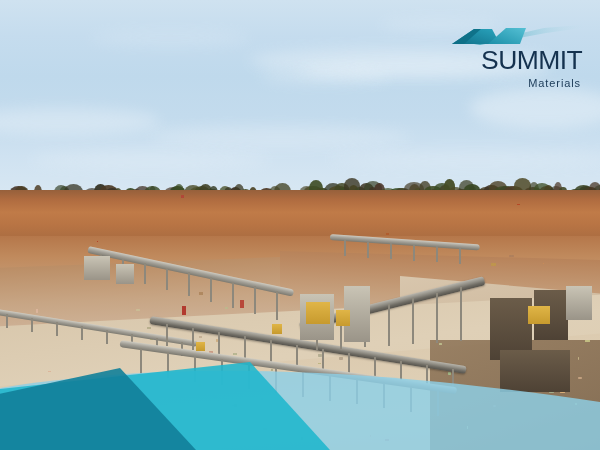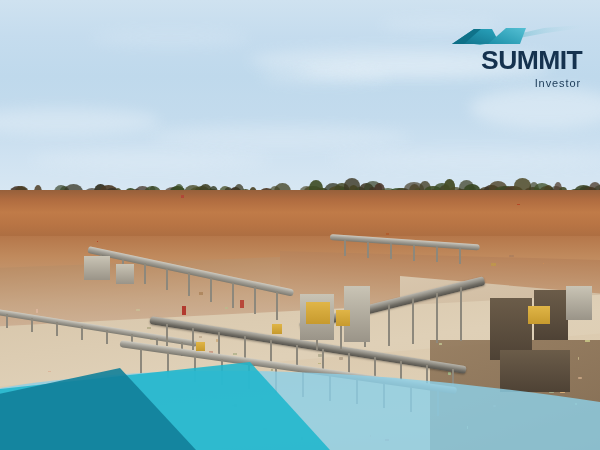--- a/index.html
+++ b/index.html
@@ -162,21 +162,21 @@
     font-size:12.5px; color:#4e7f94; letter-spacing:.1px;
     text-shadow:0 1px 1px rgba(255,255,255,.4);
   }
 
   .logo {
     position:absolute; right:18px; top:24px; z-index:40;
     width:148px; text-align:right;
   }
   .logo-mark { position:relative; height:22px; width:148px; }
   .logo-word {
-    font-size:26.5px; font-weight:bold; color:#15324f;
+    font-size:26.5px; font-weight:normal; color:#15324f;
     letter-spacing:-0.6px; line-height:1;
     margin-top:1px;
   }
   .logo-sub {
     font-size:11px; color:#1b3a57; letter-spacing:.9px;
     margin-top:3px; margin-right:1px;
   }
 </style>
 </head>
 <body>
@@ -959,16 +959,16 @@
             <stop offset="100%" stop-color="#55c0d4"></stop>
           </linearGradient>
         </defs>
         <path d="M40,20 L110,4 L148,1 L148,4 L112,9 L46,21 Z" fill="url(#tail)"></path>
         <path d="M18,20 L40,5 L58,5 L66,20 Z" fill="url(#pk1)"></path>
         <path d="M54,20 L72,4 L92,4 L86,20 Z" fill="url(#pk2)"></path>
         <path d="M18,20 L40,5 L47,5 L30,20 Z" fill="#0d6f86" opacity="0.9"></path>
       </svg>
     </div>
     <div class="logo-word">SUMMIT</div>
-    <div class="logo-sub">Investor</div>
+    <div class="logo-sub">Materials</div>
   </div>
 
 </div>
 
 </body></html>

